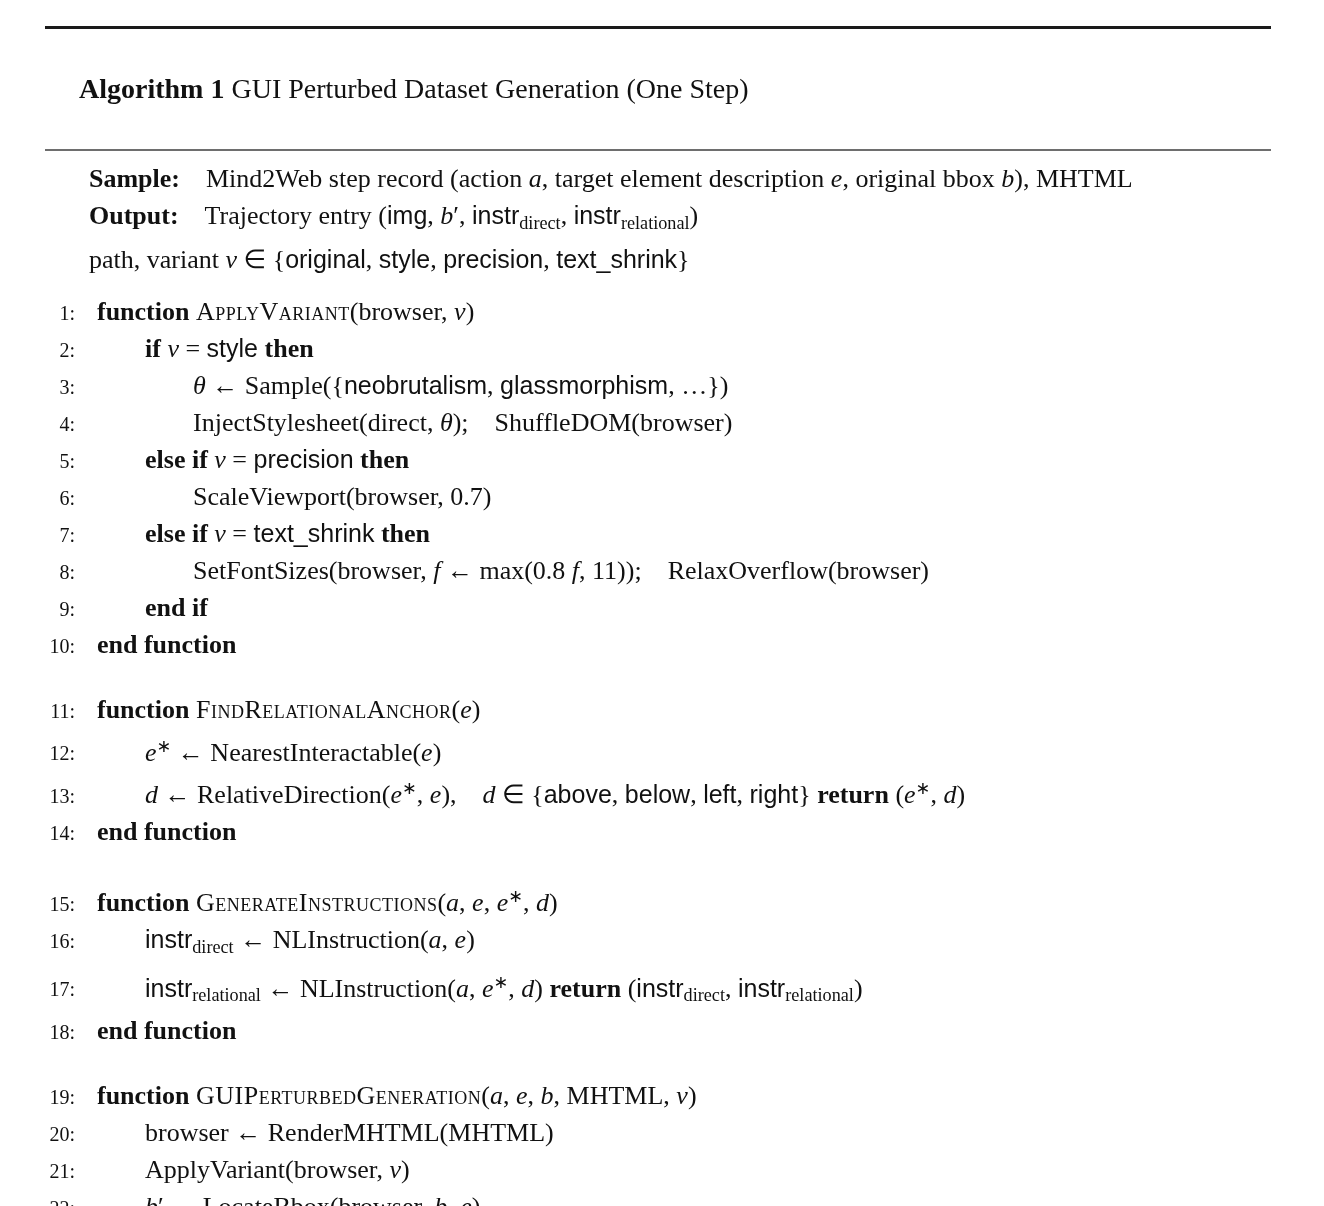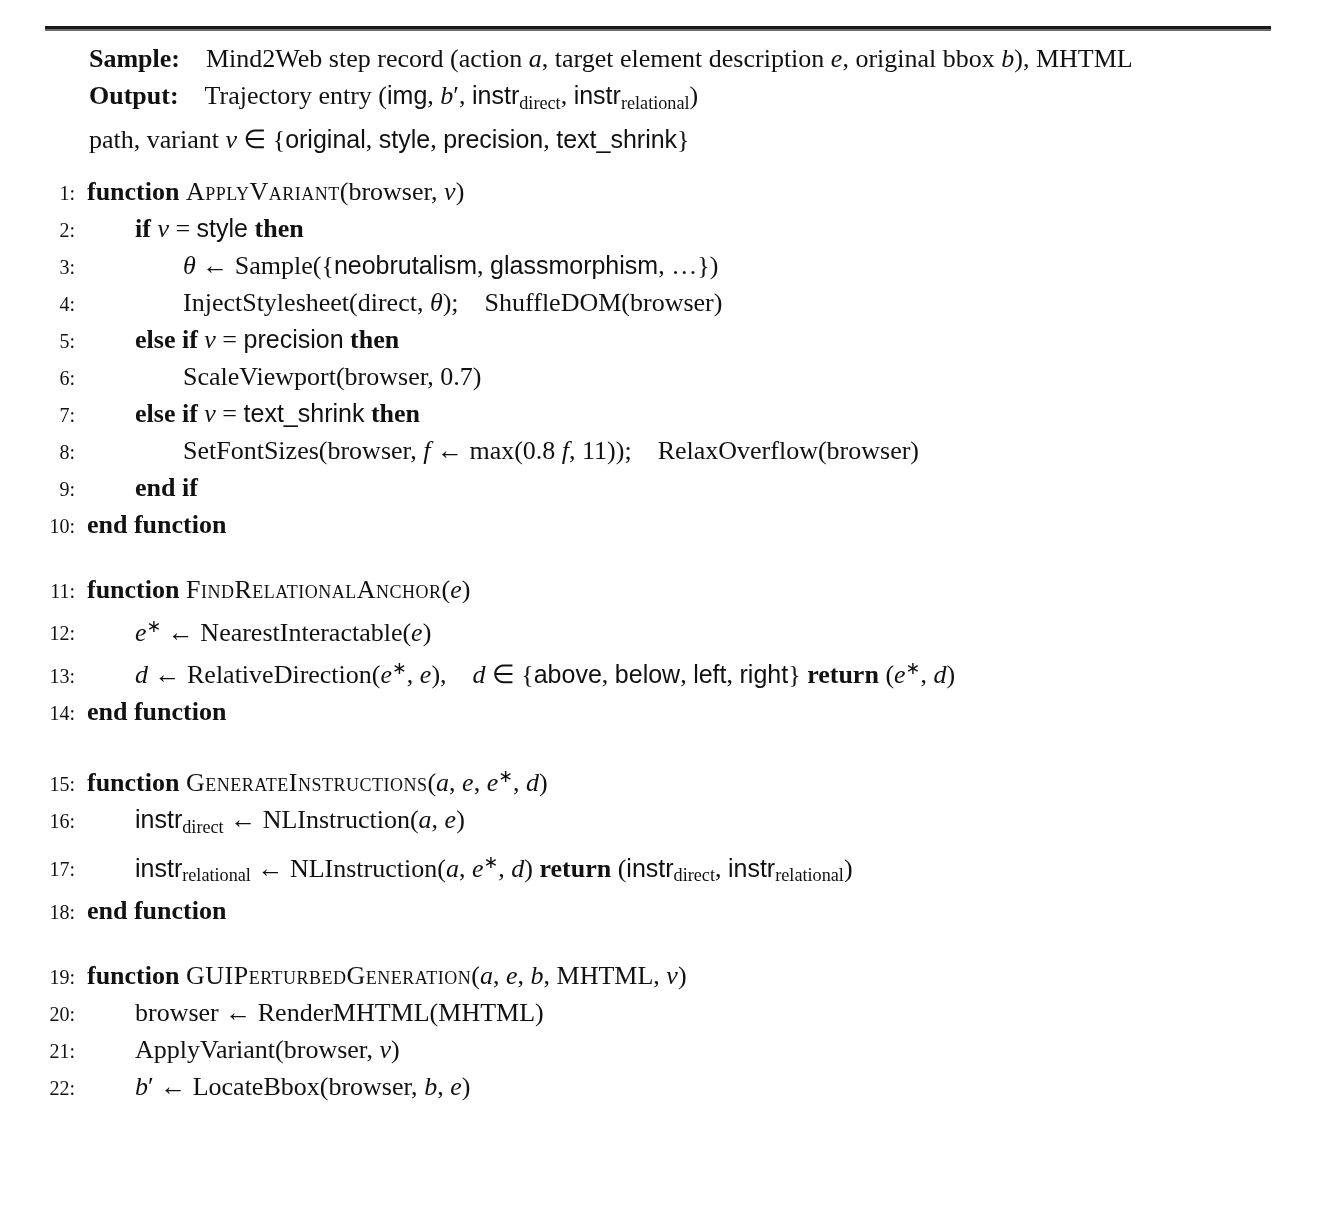--- a/index.html
+++ b/index.html
@@ -11,33 +11,36 @@
   .rule-mid{border-top:2px solid #6e6e6e;}
   .algo-title{font-size:28px;line-height:40px;padding-left:6px;white-space:pre;}
   .algo-title .lbl{font-weight:bold;}
   .preamble{padding:10px 0 0 44px;font-size:26px;line-height:36px;}
   .pre-line{white-space:pre;}
   .algo-body{margin-top:16px;font-size:26px;}
   .algo-line{display:flex;align-items:baseline;line-height:35px;white-space:pre;}
   .algo-line.gap{margin-top:28px;}
   .line-num{flex:0 0 30px;text-align:right;font-size:20px;
             font-family:"Liberation Serif",serif;}
-  .line-body{margin-left:12px;white-space:pre;}
+  .line-body{margin-left:22px;white-space:pre;}
   .sg-b{font-weight:bold;}
   .sg-sc{font-variant:small-caps;letter-spacing:0.5px;}
   .sg-i{font-style:italic;}
   .sg-sf{font-family:"Liberation Sans",sans-serif;font-size:25px;}
   .sg-sub{font-size:70%;vertical-align:-0.25em;font-family:"Liberation Serif",serif;}
   .sg-sup{font-size:68%;vertical-align:0.5em;}
 </style>
 </head>
 <body>
 
 <div class="algorithm">
   <div class="rule rule-top"></div>
+  <div class="algo-title">
+    <span class="lbl">Algorithm 1</span><span> GUI Perturbed Dataset Generation (One Step)</span>
+  </div>
   <div class="rule rule-mid"></div>
   <div class="preamble" id="preamble">
       <div class="pre-line"><span class="sg-b">Sample:</span><span> Mind2Web step record (action </span><span class="sg-i">a</span><span>, target element description </span><span class="sg-i">e</span><span>, original bbox </span><span class="sg-i">b</span><span>), MHTML</span></div>
       <div class="pre-line"><span class="sg-b">Output:</span><span> Trajectory entry (</span><span class="sg-sf">img</span><span>, </span><span class="sg-i">b</span><span>′, </span><span class="sg-sf">instr</span><span class="sg-sub">direct</span><span>, </span><span class="sg-sf">instr</span><span class="sg-sub">relational</span><span>)</span></div>
       <div class="pre-line"><span>path, variant </span><span class="sg-i">v</span><span> ∈ {</span><span class="sg-sf">original</span><span>, </span><span class="sg-sf">style</span><span>, </span><span class="sg-sf">precision</span><span>, </span><span class="sg-sf">text_shrink</span><span>}</span></div>
     </div>
   <div class="algo-body" id="algo-body">
       <div class="algo-line"><span class="line-num">1:</span><span class="line-body" style="padding-left: 0px;"><span class="sg-b">function </span><span class="sg-sc">ApplyVariant</span><span>(browser, </span><span class="sg-i">v</span><span>)</span></span></div>
       <div class="algo-line"><span class="line-num">2:</span><span class="line-body" style="padding-left: 48px;"><span class="sg-b">if </span><span class="sg-i">v</span><span> = </span><span class="sg-sf">style</span><span class="sg-b"> then</span></span></div>
       <div class="algo-line"><span class="line-num">3:</span><span class="line-body" style="padding-left: 96px;"><span class="sg-i">θ</span><span> ← Sample({</span><span class="sg-sf">neobrutalism</span><span>, </span><span class="sg-sf">glassmorphism</span><span>, …})</span></span></div>

